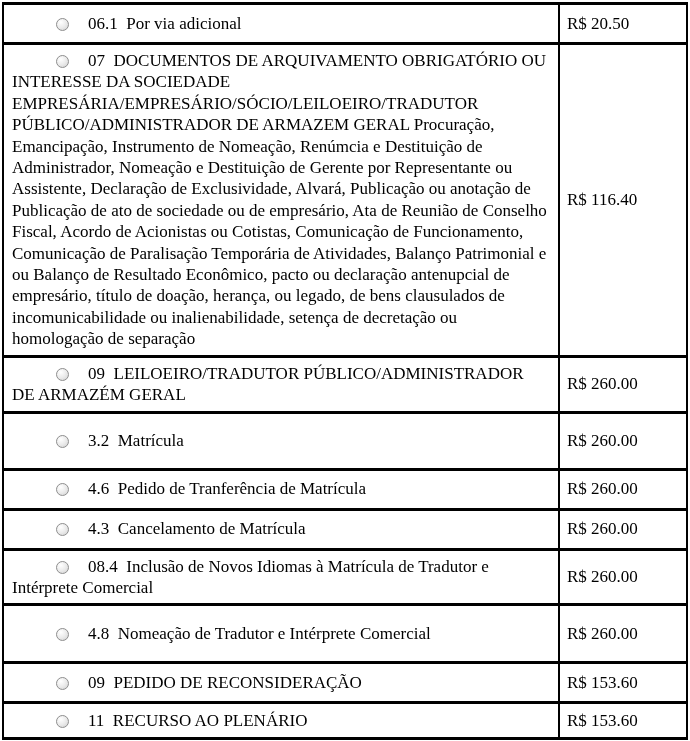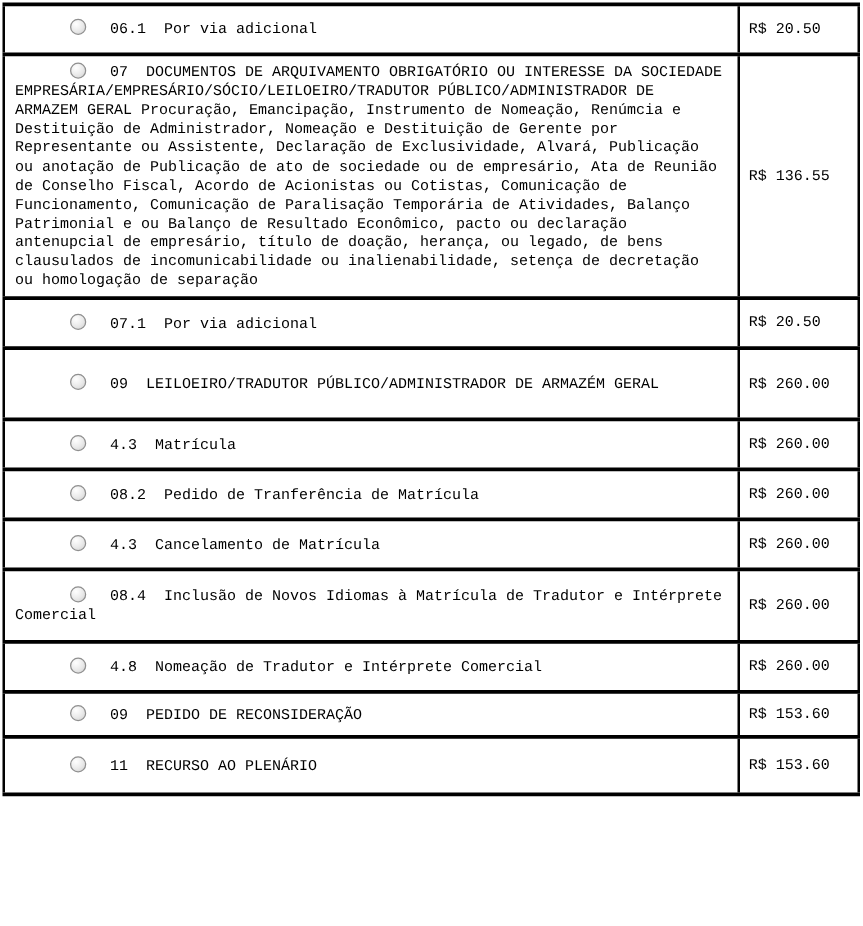--- a/index.html
+++ b/index.html
@@ -15,32 +15,31 @@
   }
   table.fee-table {
     width: 686px;
     border-collapse: collapse;
     table-layout: fixed;
   }
   td {
     border: 2px solid #000000;
     border-top-width: 3px;
     border-bottom-width: 3px;
-    font-size: 12px;
+    font-size: 17px;
     line-height: 1.26;
     vertical-align: middle;
-    font-family: Liberation Mono, monospace;
   }
   td.desc {
     padding: 5px 10px 5px 8px;
     text-indent: 44px;
     overflow-wrap: break-word;
   }
   td.price {
-    width: 96px;
+    width: 128px;
     padding: 4px 4px 4px 7px;
     white-space: nowrap;
   }
   .txt { white-space: pre-wrap; }
   .radio {
     display: inline-block;
     width: 13px;
     height: 13px;
     border-radius: 50%;
     border: 1px solid #8f8f8f;
@@ -62,36 +61,32 @@
 
 <div class="page">
   <table class="fee-table" id="fee-table">
     <tbody>
         <tr>
     <td class="desc"><span class="radio"></span><span class="txt">06.1  Por via adicional</span></td>
     <td class="price">R$ 20.50</td>
   </tr>
         <tr>
     <td class="desc"><span class="radio"></span><span class="txt">07  DOCUMENTOS DE ARQUIVAMENTO OBRIGATÓRIO OU INTERESSE DA SOCIEDADE EMPRESÁRIA/EMPRESÁRIO/SÓCIO/LEILOEIRO/TRADUTOR PÚBLICO/ADMINISTRADOR DE ARMAZEM GERAL Procuração, Emancipação, Instrumento de Nomeação, Renúmcia e Destituição de Administrador, Nomeação e Destituição de Gerente por Representante ou Assistente, Declaração de Exclusividade, Alvará, Publicação ou anotação de Publicação de ato de sociedade ou de empresário, Ata de Reunião de Conselho Fiscal, Acordo de Acionistas ou Cotistas, Comunicação de Funcionamento, Comunicação de Paralisação Temporária de Atividades, Balanço Patrimonial e ou Balanço de Resultado Econômico, pacto ou declaração antenupcial de empresário, título de doação, herança, ou legado, de bens clausulados de incomunicabilidade ou inalienabilidade, setença de decretação ou homologação de separação</span></td>
-    <td class="price">R$ 136.55</td>
-  </tr>
-        <tr>
-    <td class="desc"><span class="radio"></span><span class="txt">07.1  Por via adicional</span></td>
-    <td class="price">R$ 20.50</td>
+    <td class="price">R$ 116.40</td>
   </tr>
         <tr>
     <td class="desc"><span class="radio"></span><span class="txt">09  LEILOEIRO/TRADUTOR PÚBLICO/ADMINISTRADOR DE ARMAZÉM GERAL</span></td>
     <td class="price">R$ 260.00</td>
   </tr>
         <tr>
-    <td class="desc"><span class="radio"></span><span class="txt">4.3  Matrícula</span></td>
+    <td class="desc"><span class="radio"></span><span class="txt">3.2  Matrícula</span></td>
     <td class="price">R$ 260.00</td>
   </tr>
         <tr>
-    <td class="desc"><span class="radio"></span><span class="txt">08.2  Pedido de Tranferência de Matrícula</span></td>
+    <td class="desc"><span class="radio"></span><span class="txt">4.6  Pedido de Tranferência de Matrícula</span></td>
     <td class="price">R$ 260.00</td>
   </tr>
         <tr>
     <td class="desc"><span class="radio"></span><span class="txt">4.3  Cancelamento de Matrícula</span></td>
     <td class="price">R$ 260.00</td>
   </tr>
         <tr>
     <td class="desc"><span class="radio"></span><span class="txt">08.4  Inclusão de Novos Idiomas à Matrícula de Tradutor e Intérprete Comercial</span></td>
     <td class="price">R$ 260.00</td>
   </tr>

